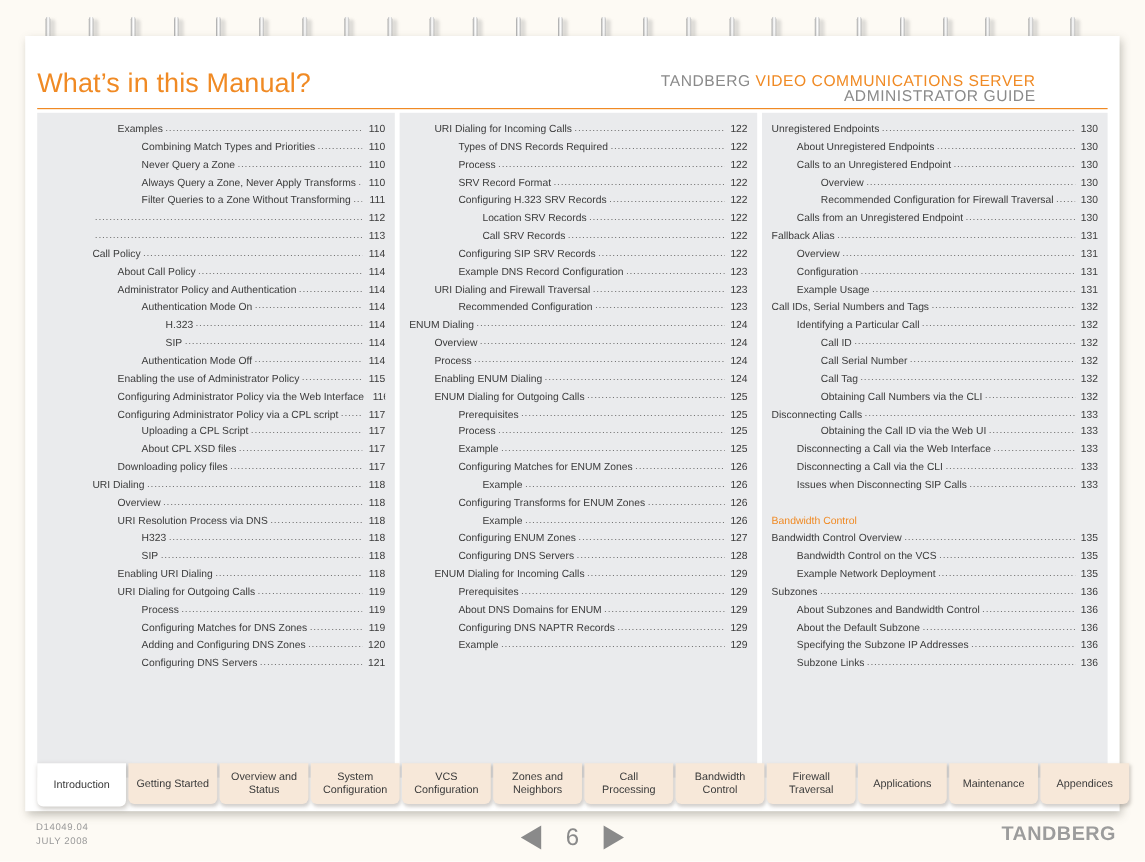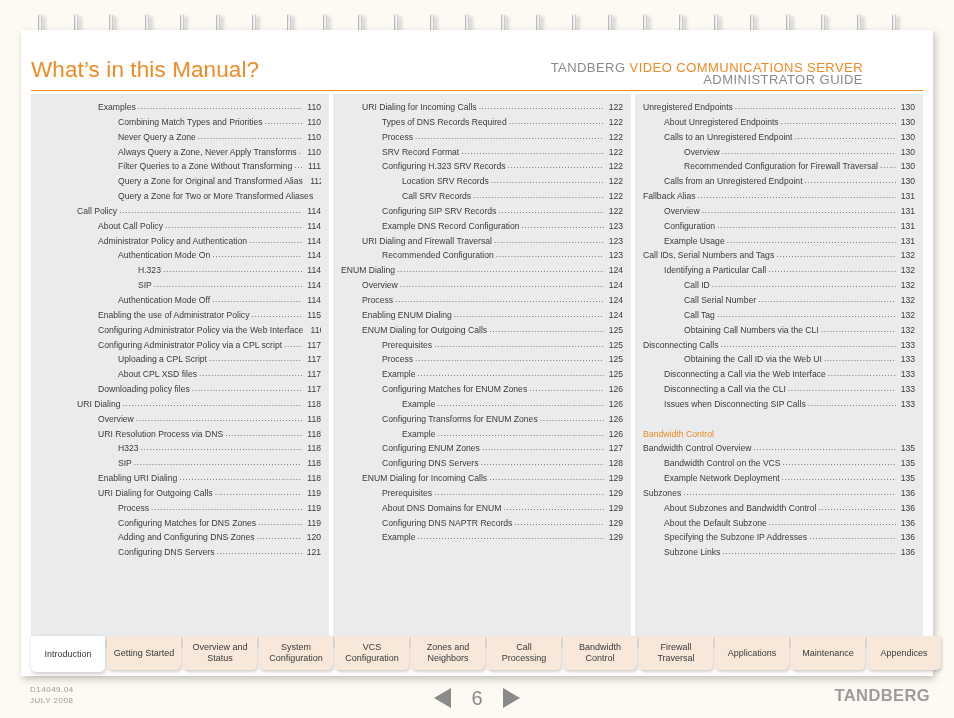--- a/index.html
+++ b/index.html
@@ -381,26 +381,24 @@
           <span class="txt">Always Query a Zone, Never Apply Transforms</span>
           <span class="leader">........................................................................................................................</span>
           <span class="pg">110</span>
         </div>
         <div class="toc-row lvl-2">
           <span class="txt">Filter Queries to a Zone Without Transforming</span>
           <span class="leader">........................................................................................................................</span>
           <span class="pg">111</span>
         </div>
         <div class="toc-row lvl-2">
-          <span class="txt">Query a Zone for Original and Transformed Alias</span>
           <span class="leader">........................................................................................................................</span>
           <span class="pg">112</span>
         </div>
         <div class="toc-row lvl-2">
-          <span class="txt">Query a Zone for Two or More Transformed Aliases</span>
           <span class="leader">........................................................................................................................</span>
           <span class="pg">113</span>
         </div>
         <div class="toc-row lvl-0">
           <span class="txt">Call Policy</span>
           <span class="leader">........................................................................................................................</span>
           <span class="pg">114</span>
         </div>
         <div class="toc-row lvl-1">
           <span class="txt">About Call Policy</span>

